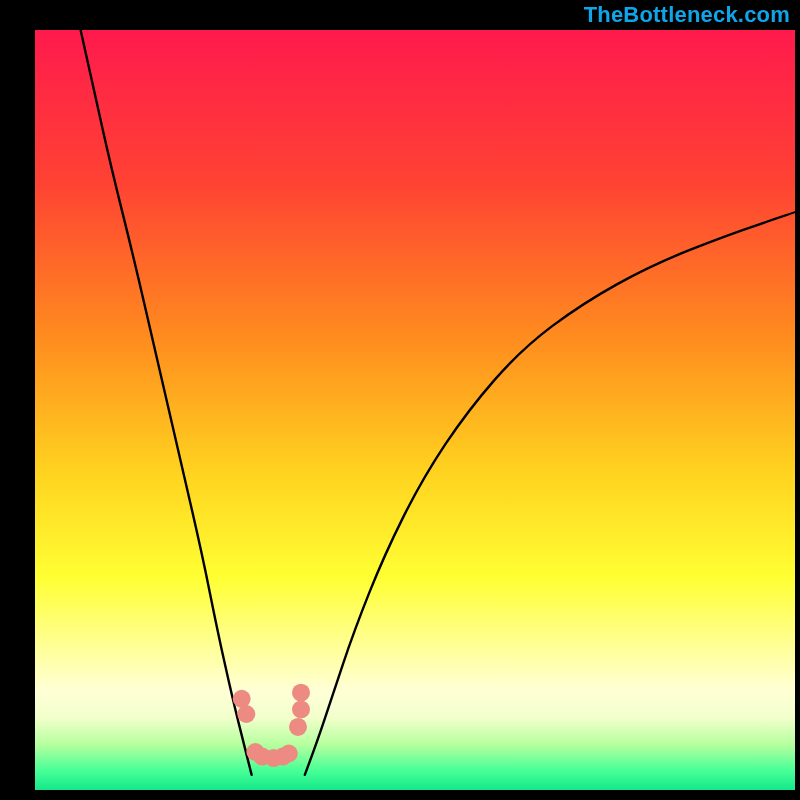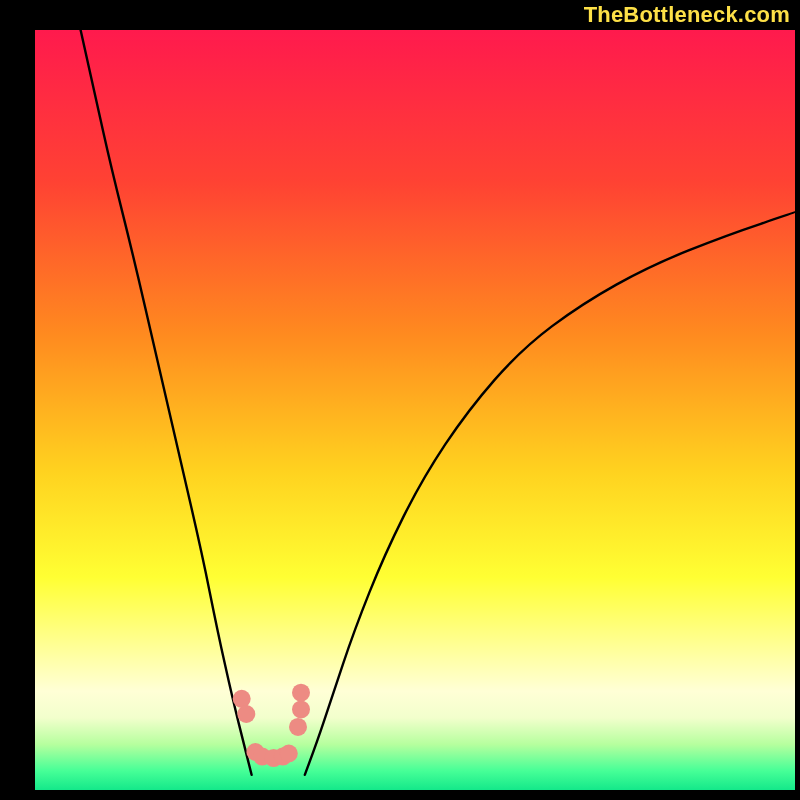--- a/index.html
+++ b/index.html
@@ -17,21 +17,21 @@
     width: 800px;
     height: 800px;
   }
   .watermark {
     position: absolute;
     top: 2px;
     right: 10px;
     font-family: Arial, Helvetica, sans-serif;
     font-size: 22px;
     font-weight: 600;
-    color: #fde047;
+    color: #0ea5e9;
     letter-spacing: 0.2px;
     user-select: none;
   }
   .plot {
     position: absolute;
     left: 35px;
     top: 30px;
     width: 760px;
     height: 760px;
   }

